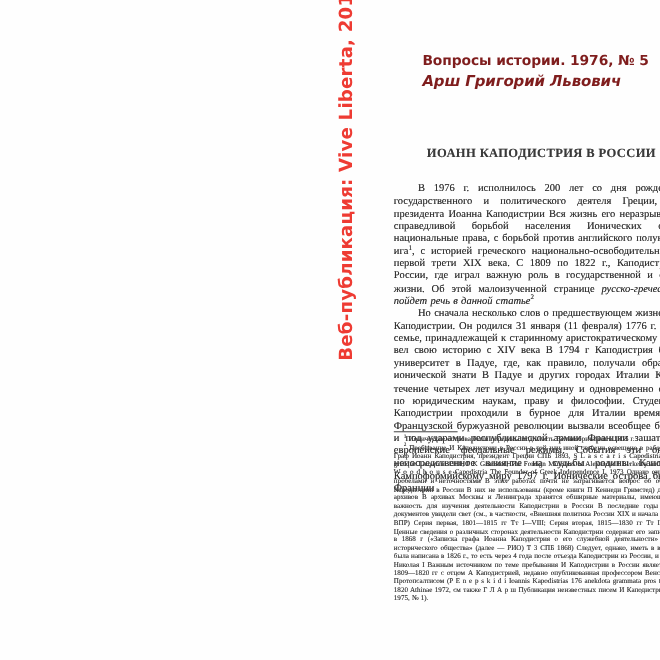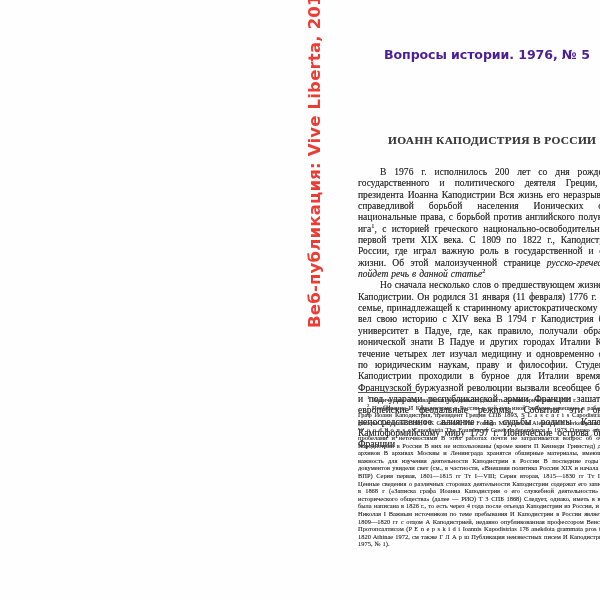--- a/index.html
+++ b/index.html
@@ -41,21 +41,21 @@
     text-align: left;
   }
 
   
   #header {
     position: absolute;
     left: 384px;
     top: 46px;
     width: 216px;
     font-family: "DejaVu Sans", sans-serif;
-    color: #4c1d95;
+    color: #7f1d1d;
   }
   #journal-line {
     font-size: 12.6px;
     font-weight: bold;
     line-height: 18px;
     white-space: nowrap;
     letter-spacing: -0.1px;
   }
   #author-line {
     font-size: 13.6px;
@@ -144,20 +144,21 @@
 </style>
 </head>
 <body style="background: rgb(255, 255, 255);">
 
 <div id="page">
 
   <div id="watermark" style="color: rgb(238, 59, 51);">Веб-публикация: Vive Liberta, 2014</div>
 
   <div id="header">
     <div id="journal-line">Вопросы истории. 1976, № 5</div>
+    <div id="author-line">Арш Григорий Львович</div>
   </div>
 
   <div id="article-title">ИОАНН КАПОДИСТРИЯ В РОССИИ</div>
 
   <div id="body-text">
     <p><span>В 1976 г. исполнилось 200 лет  со дня  рождения видного государственного и политического деятеля Греции, первого ее президента Иоанна Каподистрии  Вся  жизнь его неразрывно связана со справедливой борьбой населения Ионических островов за национальные права, с борьбой против английского полуколониального ига</span><sup>1</sup><span>, с историей греческого национально-освободительного движения первой трети XIX века. С 1809 по 1822 г., Каподистрия провел в России, где играл важную роль в государственной и общественной жизни. Об этой малоизученной странице </span><span class="it">русско-греческих связей и пойдет речь в данной статье</span><sup>2</sup></p>
     <p>Но сначала  несколько слов  о предшествующем  жизненном пути И. Каподистрии. Он родился 31 января (11 февраля) 1776 г.  на о. Корфу в семье, принадлежащей к старинному аристократическому роду, который вел свою историю с XIV века  В 1794 г  Каподистрия был принят в университет в Падуе, где, как правило, получали образование дети ионической знати  В Падуе и других городах Италии Каподистрия в течение четырех лет изучал медицину и одновременно слушал курсы по юридическим наукам, праву и философии. Студенческие  годы  Каподистрии проходили в бурное для Италии время, когда идеи Французской буржуазной революции вызвали всеобщее брожение умов и под ударами республиканской армии Франции зашатались многие европейские феодальные режимы. События эти оказали самое непосредственное влияние на судьбы родины Каподистрии. По Кампоформийскому миру 1797 г. Ионические острова были переданы Франции</p>
   </div>
 
   <div id="footnote-rule"></div>

